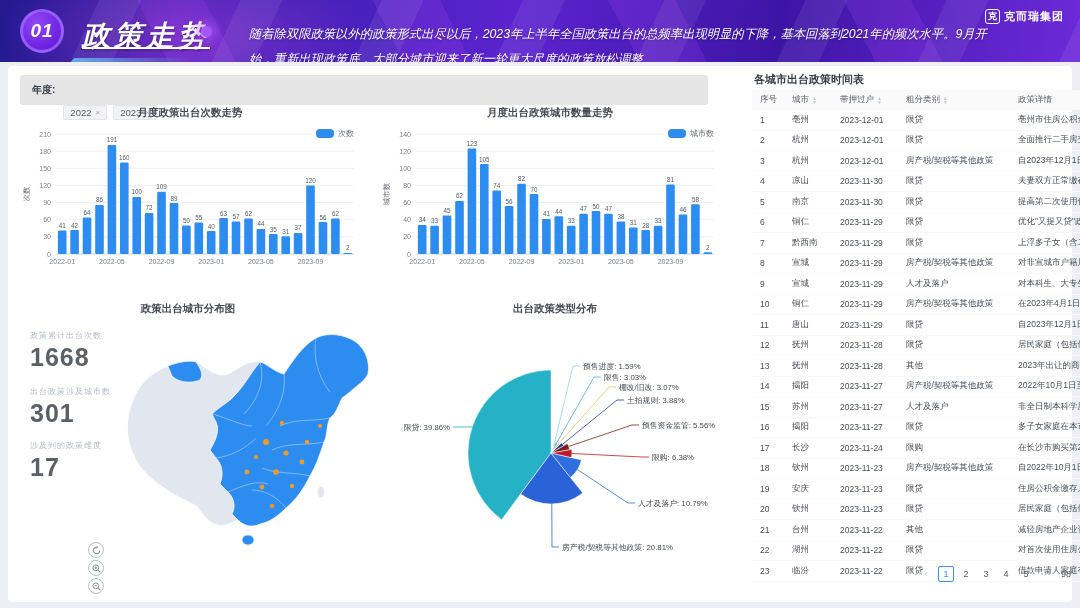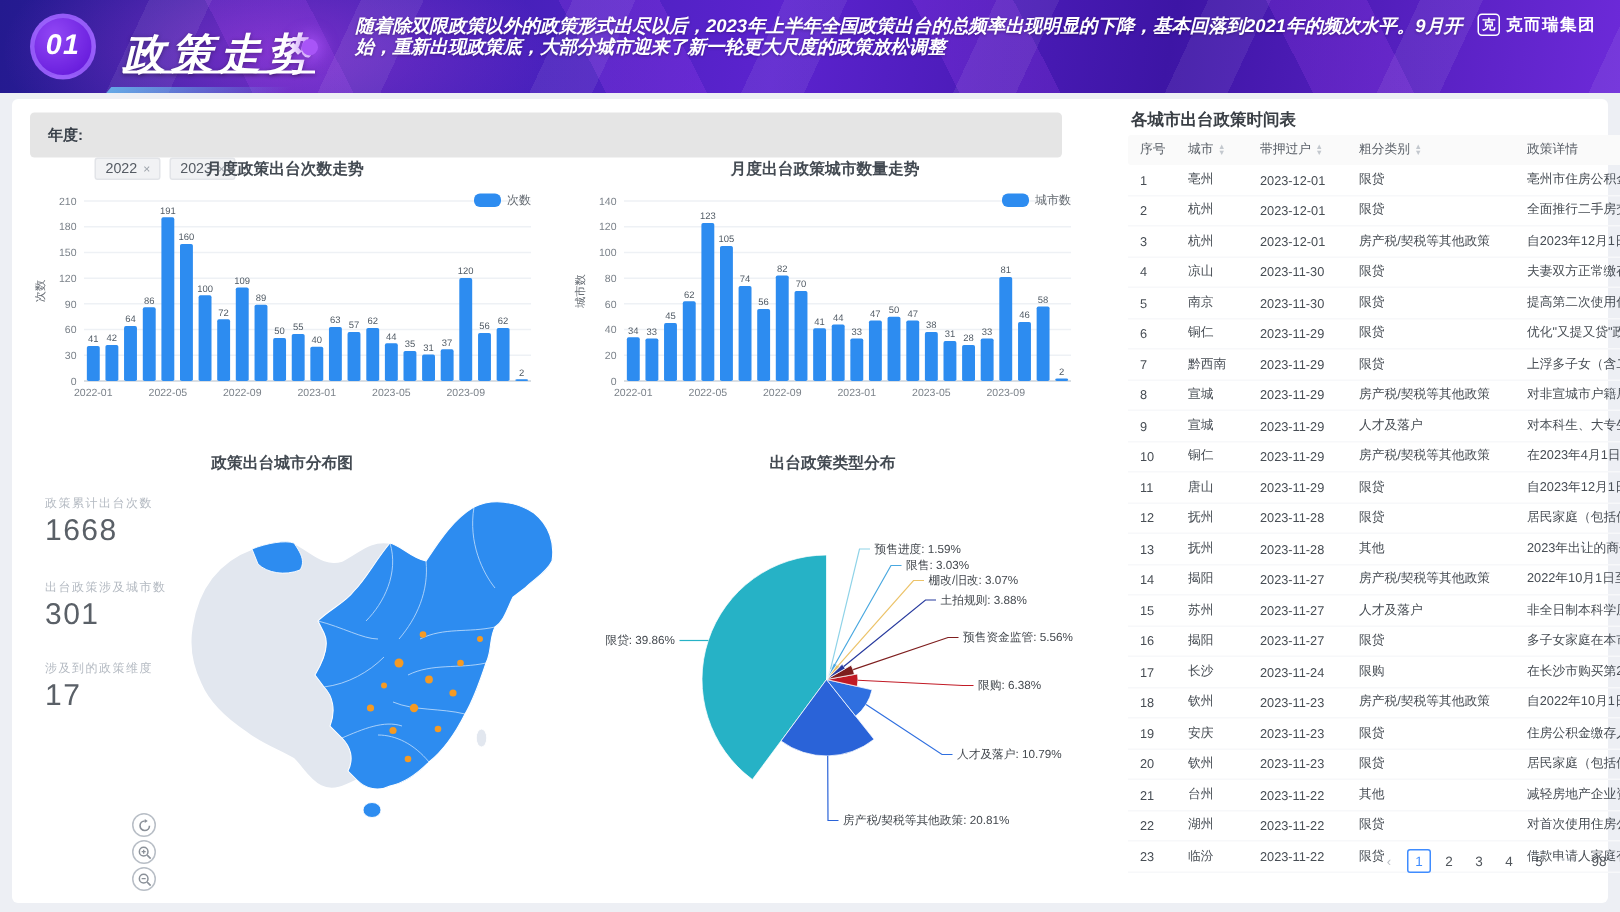--- a/index.html
+++ b/index.html
@@ -18,22 +18,22 @@
     background:linear-gradient(90deg,rgba(110,220,255,.7),rgba(110,220,255,0));transform:skewX(-40deg);}
   .num-badge{position:absolute;left:20px;top:9px;width:44px;height:44px;border-radius:50%;
     background:radial-gradient(circle at 35% 30%, #9147f5, #5d12d6);
     border:3px solid rgba(162,110,255,.75);box-sizing:border-box;
     color:#fff;font-size:19px;font-weight:bold;font-style:italic;
     display:flex;align-items:center;justify-content:center;letter-spacing:1px;}
   .hdr-title{position:absolute;left:82px;top:17px;margin:0;color:#fff;font-size:28px;
     font-weight:bold;font-style:italic;letter-spacing:4px;text-shadow:0 1px 3px rgba(0,0,0,.35);text-decoration:underline;}
   .hdr-dot{position:absolute;left:201px;top:26px;width:11px;height:11px;border-radius:50%;
     background:#a855f7;box-shadow:0 0 9px 4px rgba(168,85,247,.65);}
-  .hdr-desc{position:absolute;left:237px;top:10px;width:738px;margin:0;color:#fff;
-    font-size:12.3px;line-height:14px;font-weight:bold;font-style:italic;text-shadow:0 1px 2px rgba(0,0,0,.3);}
+  .hdr-desc{position:absolute;left:237px;top:10px;width:738px;margin:12px;color:#fff;
+    font-size:12.3px;line-height:25px;font-weight:normal;font-style:italic;text-shadow:0 1px 2px rgba(0,0,0,.3);}
   .logo{position:absolute;right:16px;top:9px;display:flex;align-items:center;gap:4px;color:#fff;}
   .logo-mark{width:15px;height:15px;border:1.5px solid #fff;border-radius:3px;box-sizing:border-box;
     display:flex;align-items:center;justify-content:center;font-size:9px;font-weight:bold;}
   .logo-text{font-size:11px;font-weight:bold;letter-spacing:1px;}
 
   
   .panel{position:absolute;left:8px;right:8px;top:66px;bottom:6px;background:#fff;border-radius:4px;}
 
   
   .filter{position:absolute;left:12px;top:9px;width:688px;height:30px;background:#e5e5e5;border-radius:3px;
@@ -48,21 +48,21 @@
   .chart-title{font-size:10.5px;font-weight:bold;color:#434a52;text-align:center;height:16px;}
   .legend{position:absolute;right:6px;top:22px;display:flex;align-items:center;gap:4px;}
   .legend-pill{width:18px;height:9px;border-radius:4px;background:#2d8cf0;}
   .legend-label{font-size:8px;color:#666c73;}
 
   
   .map-sec{position:absolute;left:12px;top:236px;width:406px;height:292px;}
   .map-title{position:absolute;left:0;top:0;width:336px;}
   .stat{position:absolute;left:10px;width:120px;}
   .stat .lb{font-size:8px;color:#b4bac2;letter-spacing:1px;}
-  .stat .vl{font-size:20px;color:#5a6067;margin-top:2px;letter-spacing:1px;}
+  .stat .vl{font-size:25px;color:#5a6067;margin-top:2px;letter-spacing:1px;font-weight:bold;}
   .map-svg{position:absolute;left:96px;top:20px;}
   .map-ctrl{position:absolute;left:68px;width:14px;height:14px;border:1px solid #b8bec6;border-radius:50%;
     display:flex;align-items:center;justify-content:center;background:#fff;cursor:pointer;}
 
   
   .pie-sec{position:absolute;left:392px;top:236px;width:322px;height:292px;}
   .pie-title{position:absolute;left:10px;top:0;width:290px;}
 
   
   .tbl-sec{position:absolute;left:744px;top:2px;width:346px;height:530px;}

